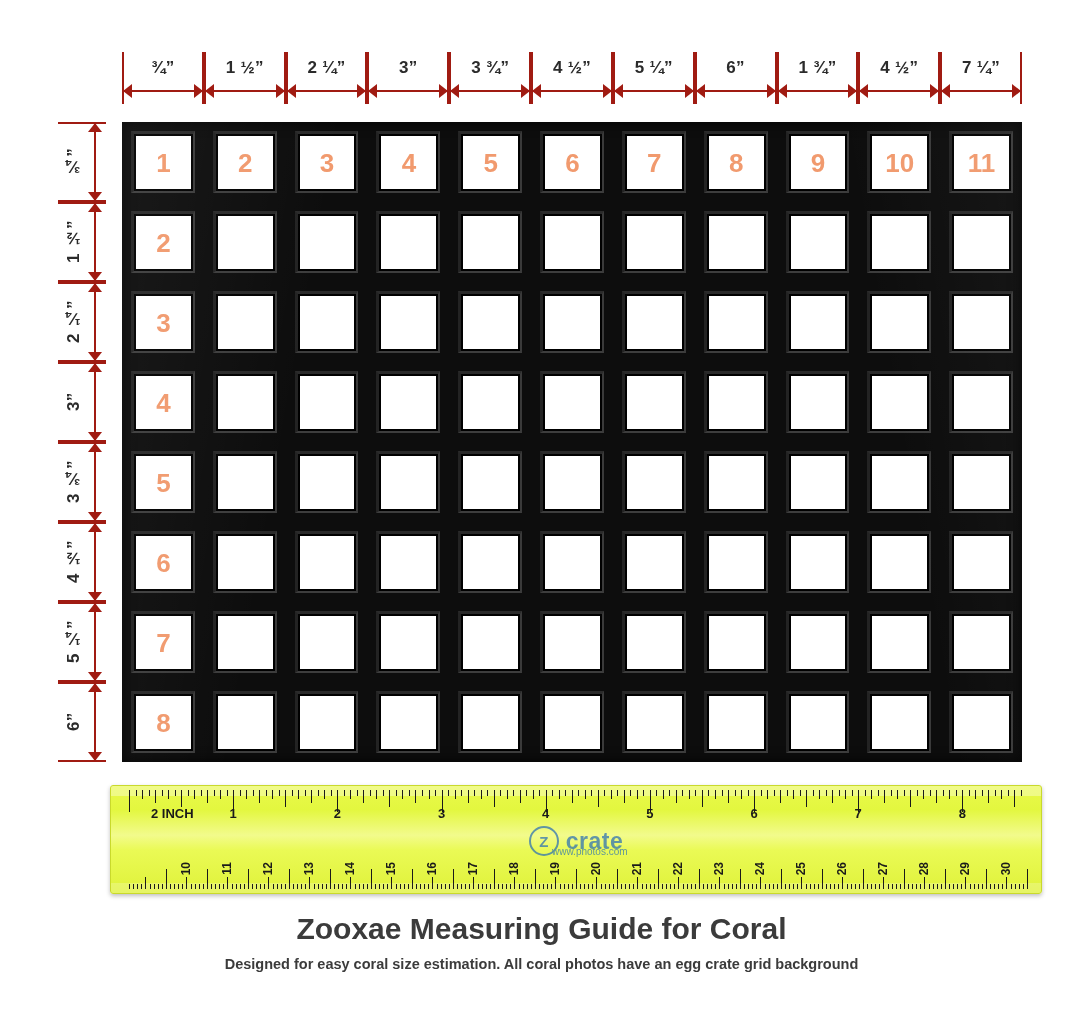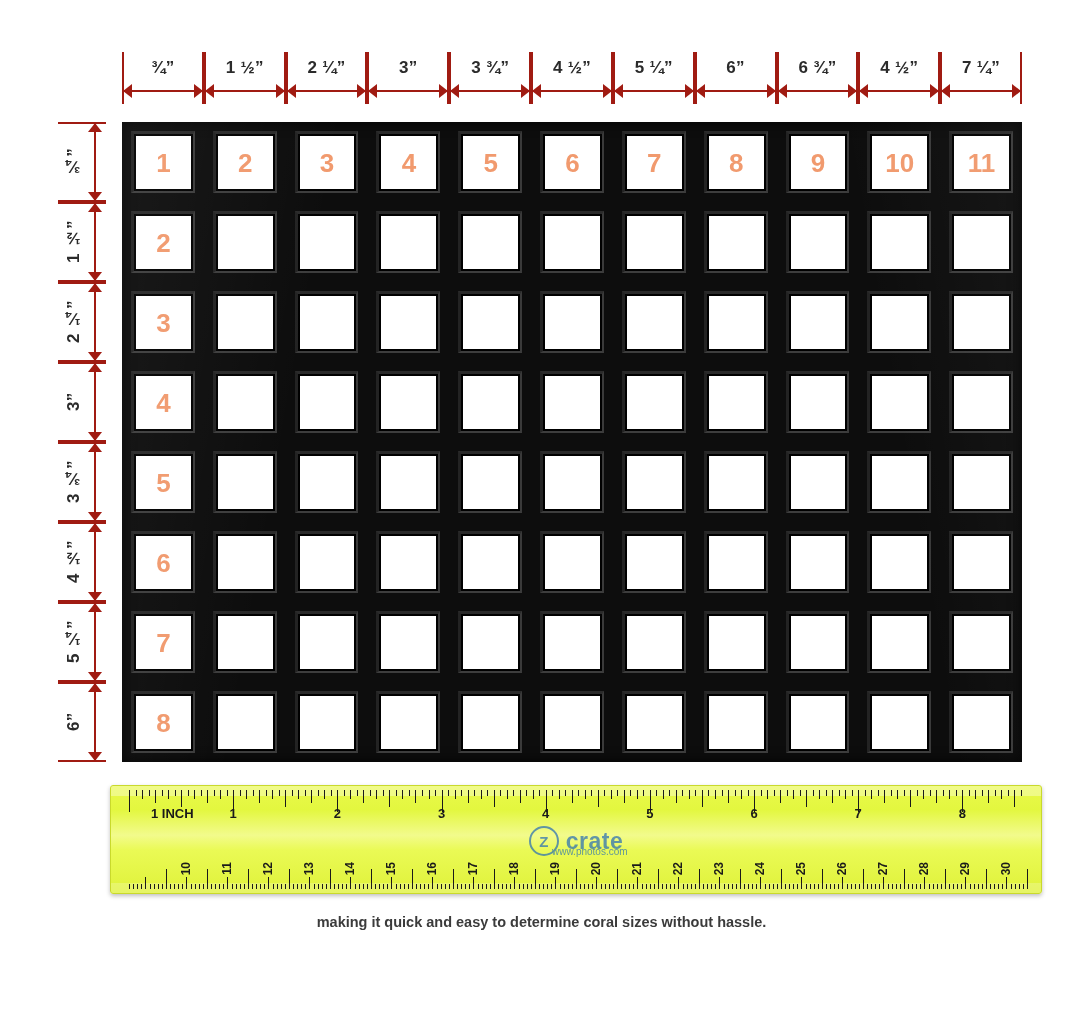--- a/index.html
+++ b/index.html
@@ -378,21 +378,21 @@
       <div class="arrow-l"></div>
       <div class="arrow-r"></div>
       <div class="hlabel">6”</div>
     </div>
     <div class="hseg" style="left: 654.545px; width: 81.8182px;">
       <div class="tick-left"></div>
       <div class="tick-right"></div>
       <div class="hline"></div>
       <div class="arrow-l"></div>
       <div class="arrow-r"></div>
-      <div class="hlabel">6 ¾”</div>
+      <div class="hlabel">1 ¾”</div>
     </div>
     <div class="hseg" style="left: 736.364px; width: 81.8182px;">
       <div class="tick-left"></div>
       <div class="tick-right"></div>
       <div class="hline"></div>
       <div class="arrow-l"></div>
       <div class="arrow-r"></div>
       <div class="hlabel">4 ½”</div>
     </div>
     <div class="hseg" style="left: 818.182px; width: 81.8182px;">
@@ -772,21 +772,21 @@
     </div>
     <div class="cell">
       <div class="hole"></div>
     </div>
   </div>
 
 <div id="ruler">
   <div class="edge-top"></div>
   <div class="edge-bottom"></div>
   <div class="r-scale top" id="ruler-inch-scale">
-      <div class="rlabel" style="left: 22px; transform: none;">1 INCH</div>
+      <div class="rlabel" style="left: 22px; transform: none;">2 INCH</div>
       <div class="rtick" style="left: 0px; height: 22px;"></div>
       <div class="rtick" style="left: 6.51102px; height: 6px;"></div>
       <div class="rtick" style="left: 13.022px; height: 9px;"></div>
       <div class="rtick" style="left: 19.5331px; height: 6px;"></div>
       <div class="rtick" style="left: 26.0441px; height: 13px;"></div>
       <div class="rtick" style="left: 32.5551px; height: 6px;"></div>
       <div class="rtick" style="left: 39.0661px; height: 9px;"></div>
       <div class="rtick" style="left: 45.5771px; height: 6px;"></div>
       <div class="rtick" style="left: 52.0882px; height: 17px;"></div>
       <div class="rtick" style="left: 58.5992px; height: 6px;"></div>
@@ -1171,14 +1171,15 @@
       <div class="rlabel" style="left: 57.4064px;">10</div>
     </div>
   <div id="ruler-logo">
     <span class="mark">Z</span>
     <span class="wordmark">crate</span>
     <span class="urlmark">www.photos.com</span>
   </div>
 </div>
 
 <div id="caption">
-  <div class="sub">making it quick and easy to determine coral sizes without hassle.</div>
+  <div class="title">Zooxae Measuring Guide for Coral</div>
+  <div class="sub">Designed for easy coral size estimation. All coral photos have an egg crate grid background</div>
 </div>
 
 </body></html>

